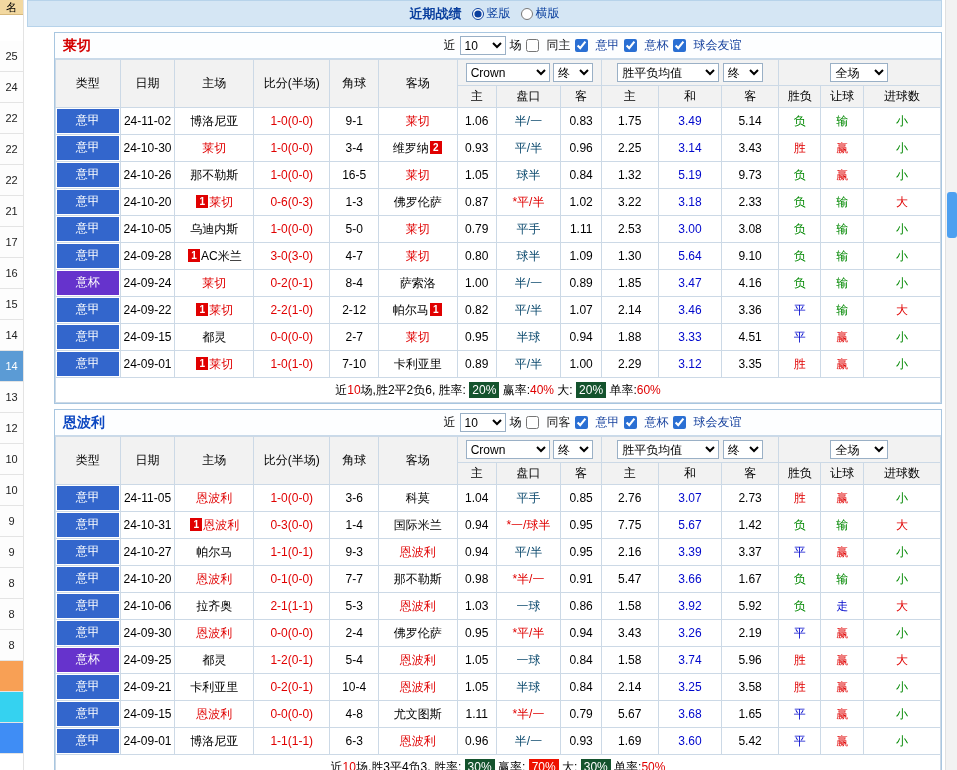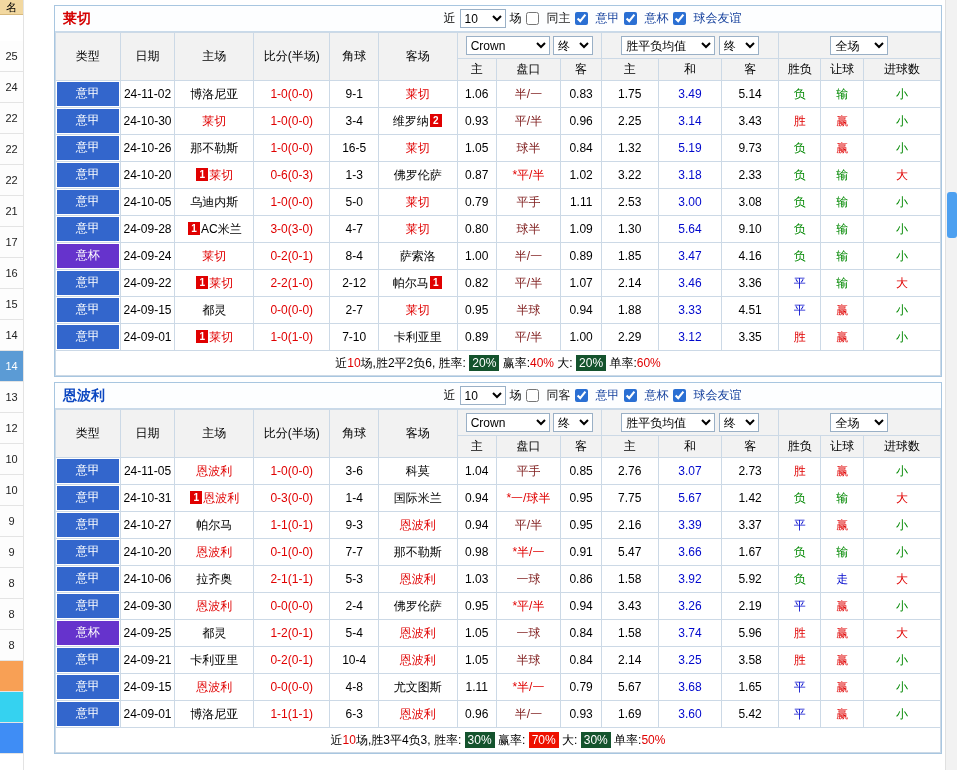--- a/index.html
+++ b/index.html
@@ -34,38 +34,38 @@
   .team-name.t-home { color:#d40000; }
   .team-name.t-away { color:#0b46c0; }
   .filters { display:flex; align-items:center; gap:4px; margin-left:auto; margin-right:22%; white-space:nowrap; }
   .filters label { display:flex; align-items:center; gap:8px; cursor:pointer; }
   .filters label span { color:#15409d; }
   .filters label.plain span { color:#222; }
   .filters input[type=checkbox] { width:13px; height:13px; accent-color:#2a6fd3; }
 
   select { font-size:12px; height:19px; border:1px solid #9ab0c6; background:#fff; }
   .sel-recent { width:46px; } .sel-book { width:84px; } .sel-final { width:40px; }
-  .sel-avg { width:94px; } .sel-scope { width:58px; }
+  .sel-avg { width:102px; } .sel-scope { width:58px; }
 
   table { width:100%; border-collapse:collapse; table-layout:fixed; }
   th,td { border:1px solid #ccd9e6; text-align:center; overflow:hidden; white-space:nowrap; }
   thead th { background:#f2f2f2; font-weight:normal; }
   thead tr.ctrl-row th { height:26px; }
   thead tr.lbl-row th { height:22px; }
   tbody td { height:27px; background:#fff; padding:0; }
   td.league { padding:1px; }
   .lg { display:block; height:100%; line-height:23px; color:#fff; cursor:pointer; }
   .lg1 { background:#3366cc; } .lg2 { background:#6633cc; }
   .score { color:#e00000; cursor:pointer; }
   .tname { cursor:pointer; }
   .tname.focus { color:#e00000; }
   .card { display:inline-block; min-width:12px; height:13px; line-height:13px; background:#e00000;
           color:#fff; font-size:10px; font-weight:bold; margin:0 1px; padding:0 1px; vertical-align:1px; }
   .card:empty { display:none; }
-  .hc { color:#7f1d1d; }
+  .hc { color:#0c4a6e; }
   .hc.red { color:#e00000; }
   .avg-mid { color:#0008cc; }
   .res.r { color:#e00000; } .res.b { color:#0008cc; } .res.g { color:#008800; }
   tfoot td { height:25px; background:#fff; }
   .seg.t-red { color:#e00000; }
   .seg.badge-green { background:#14532d; color:#fff; padding:1px 3px; }
   .seg.badge-red { background:#ee1100; color:#fff; padding:1px 3px; }
 
   .scrollbar { width:12px; flex:none; background:#f2f2f2; border-left:1px solid #e0e0e0; position:relative; }
   .thumb { position:absolute; top:192px; left:1px; width:10px; height:46px; background:#4da0f0; border-radius:3px; }
@@ -101,20 +101,31 @@
         <div class="sb-cell">8</div>
         <div class="sb-cell">8</div>
         <div class="sb-cell zone-orange"></div>
         <div class="sb-cell zone-cyan"></div>
         <div class="sb-cell zone-blue"></div>
       </div>
   </div>
 
   <div class="main">
 
+    <div class="topbar">
+      <span class="title">近期战绩</span>
+      <label class="radio-opt">
+        <input type="radio" name="layout" checked="" style="">
+        <span>竖版</span>
+      </label>
+      <label class="radio-opt">
+        <input type="radio" name="layout" style="">
+        <span>横版</span>
+      </label>
+    </div>
 
     <section class="team-section">
       <div class="sec-head">
         <span class="team-name t-home">莱切</span>
         <div class="filters">
           <span>近</span>
           <select class="sel-recent">
             <option>10</option>
           </select>
           <span>场</span>

